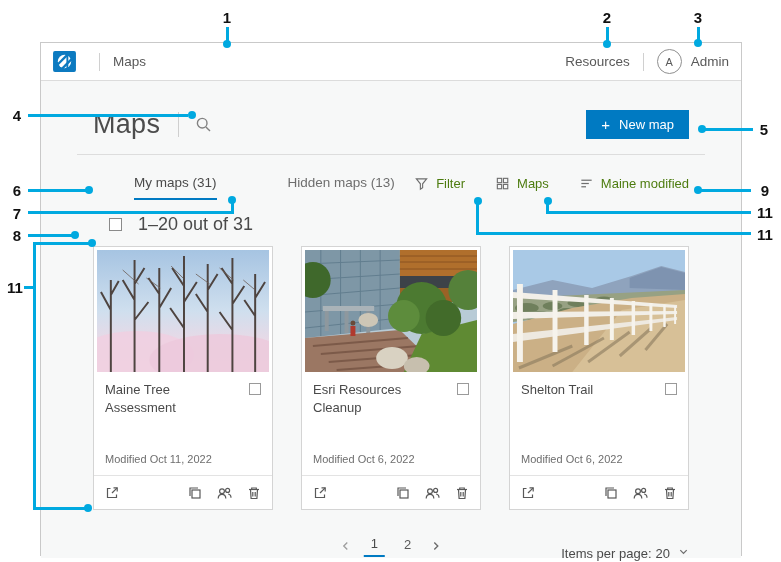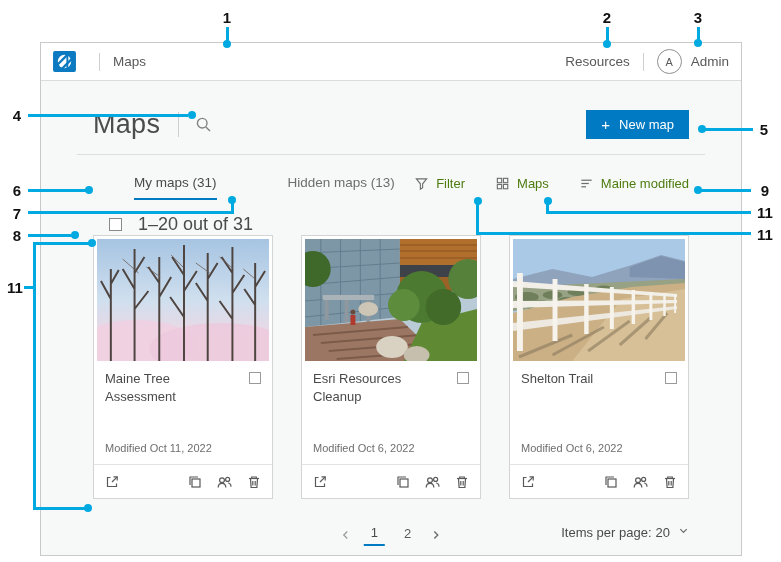--- a/index.html
+++ b/index.html
@@ -53,21 +53,21 @@
   .tab { font-size:13.5px; padding-bottom:8px; cursor:pointer; color:#6e6e6e;margin-left:41px; }
   .tab.active { color:#4a4a4a; border-bottom:2px solid var(--accent); }
   .list-controls { margin-left:auto; display:flex; gap:30px; align-items:center; padding-top:1px; }
   .ctrl { display:flex; align-items:center; gap:7px; font-size:13px; color:#4d7c0f; cursor:pointer; }
   .ctrl svg { display:block; }
 
   .select-row { margin-top:17px; height:15px; display:flex; align-items:center; }
   .cb { width:13px; height:13px; border:1px solid #8a8a8a; background:#fff; flex:0 0 auto; cursor:pointer; }
   .select-row span { margin-left:16px; font-size:18px; color:#4a4a4a; }
 
-  .cards { margin-top:3px; display:flex; gap:28px; }
+  .cards { margin-top:14px; display:flex; gap:28px; }
   .card {
     width:180px; height:264px; background:#fff; border:1px solid #d4d4d4;
     display:flex; flex-direction:column;
   }
   .thumb { margin:3px 3px 0; height:122px; overflow:hidden; cursor:pointer; }
   .thumb svg { width:100%; height:100%; display:block; }
   .card-body { padding:9px 11px 0; display:flex; gap:8px; flex:0 0 auto; }
   .card-title { font-size:13px; color:#4a4a4a; line-height:1.35; flex:1; cursor:pointer; }
   .cb-sm { width:12px; height:12px; border:1px solid #9a9a9a; background:#fff; flex:0 0 auto; margin-top:2px; cursor:pointer; }
   .card-spacer { flex:1; }
@@ -81,21 +81,21 @@
 
   .bottom-row { margin-top:24px; height:24px; position:relative; }
   .pager {
     position:absolute; left:50%; transform:translateX(-50%);
     display:flex; align-items:center; gap:12px; font-size:13px;
   }
   .page-num { padding:2px 7px 4px; color:#595959; cursor:pointer; }
   .page-num.current { color:#4a4a4a; border-bottom:2px solid var(--accent); }
   .pager .nav { display:flex; align-items:center; cursor:pointer; }
   .per-page {
-    position:absolute; right:0; top:2px; display:flex; align-items:flex-start; gap:8px;
+    position:absolute; right:0; top:12px; display:flex; align-items:flex-start; gap:8px;
     font-size:13px; color:#4a4a4a; cursor:pointer;
   }
 
   
   .co-label {
     position:absolute; transform:translate(-50%,-50%);
     font-size:15px; font-weight:700; color:#111; z-index:5;
   }
   .co-h { position:absolute; height:3px; background:var(--cy); z-index:4; }
   .co-v { position:absolute; width:3px; background:var(--cy); z-index:4; }

